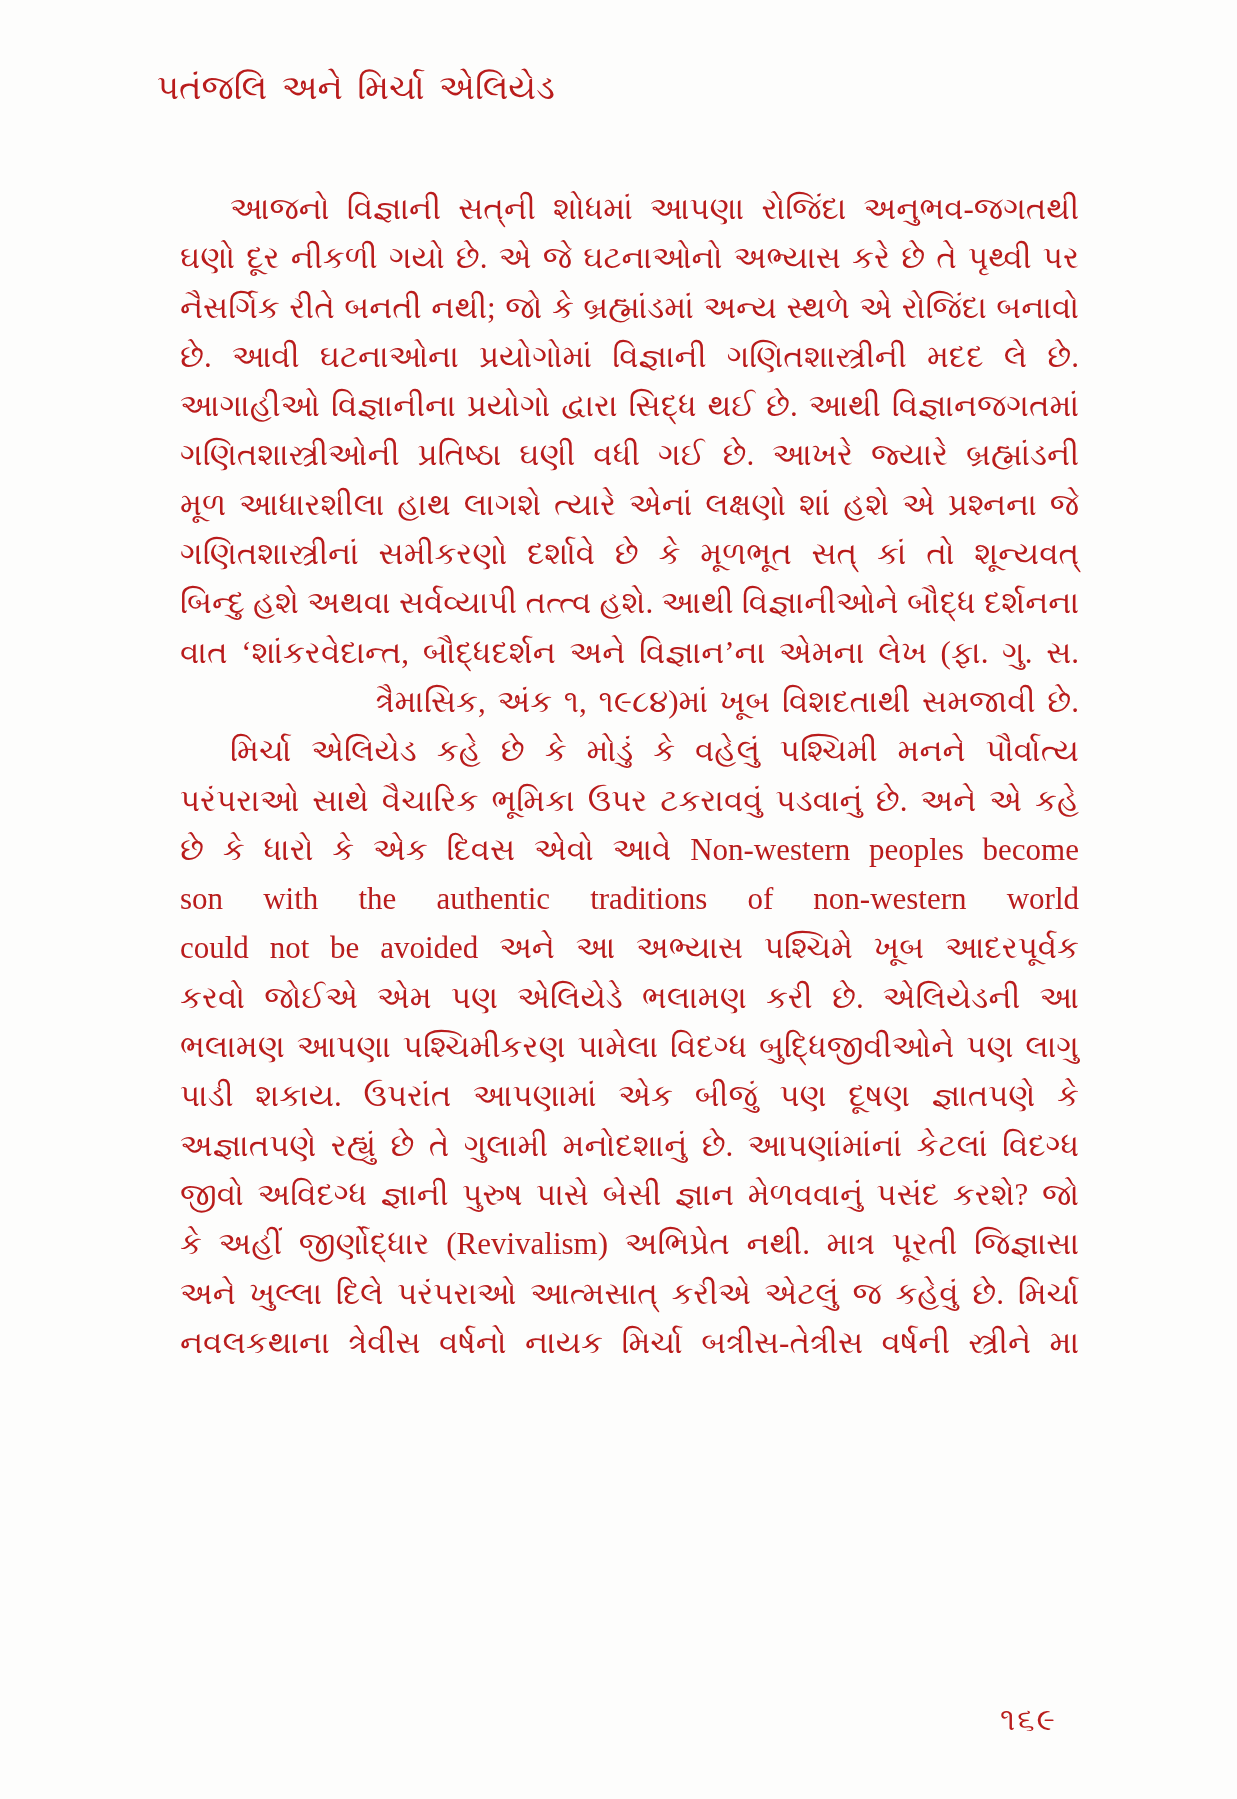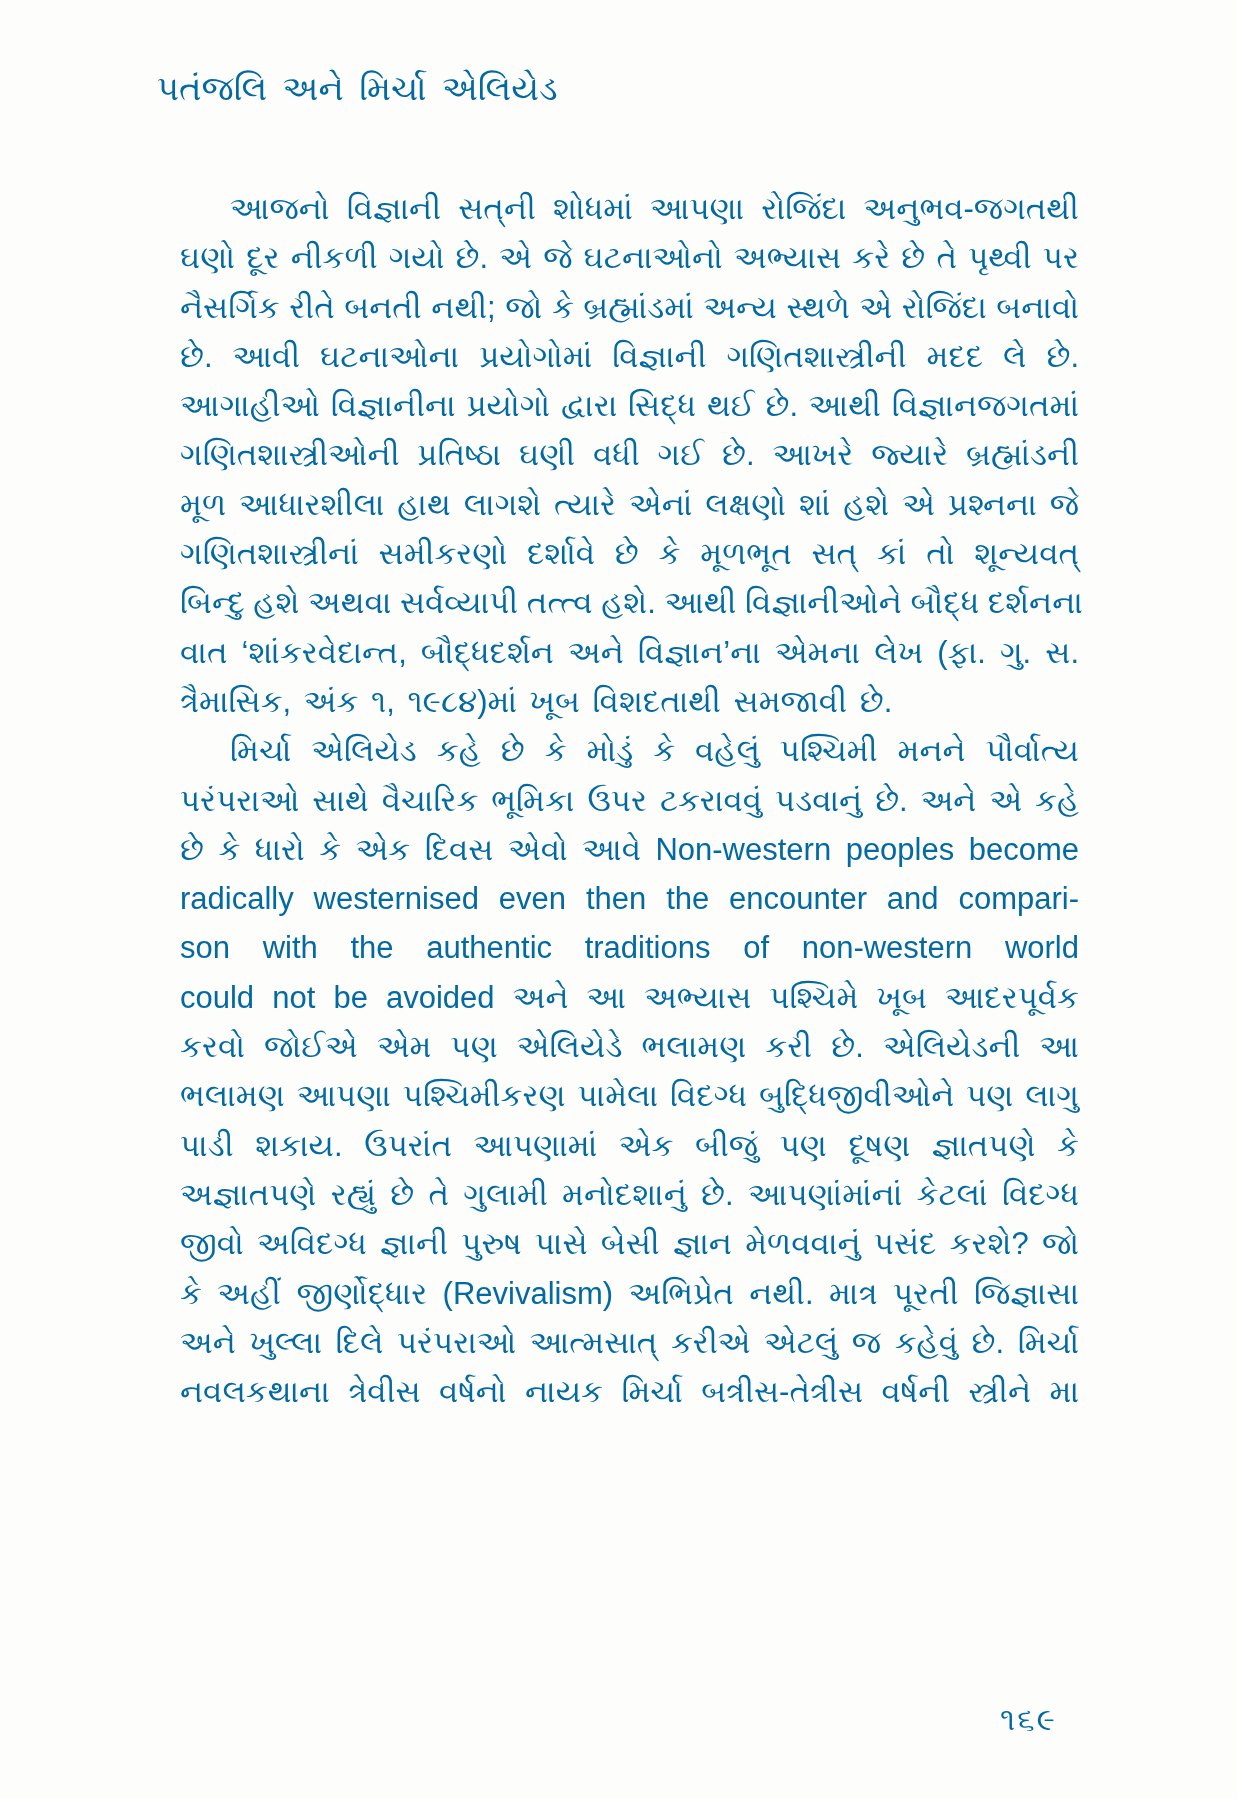--- a/index.html
+++ b/index.html
@@ -5,22 +5,22 @@
   html, body {
     margin: 0;
     padding: 0;
     background: #ffffff;
   }
   .page {
     position: relative;
     width: 1237px;
     height: 1799px;
     background: #fdfdfc;
-    color: #0369a1;
-    font-family: Liberation Sans, sans-serif;
+    color: #b91c1c;
+    font-family: Liberation Serif, serif;
     overflow: hidden;
   }
   .page-title {
     position: absolute;
     left: 157px;
     top: 66px;
     font-size: 34px;
     line-height: 44px;
     word-spacing: 6px;
     white-space: nowrap;
@@ -36,21 +36,21 @@
     height: 49.3px;
     font-size: 31px;
     line-height: 49.3px;
     text-align: justify;
     text-align-last: justify;
     white-space: nowrap;
     overflow: visible;
   }
   .line.indent { text-indent: 50px; }
   .line.para-end {
-    text-align: left;
+    text-align: right;
     text-align-last: auto;
     word-spacing: 4px;
   }
   .page-number {
     position: absolute;
     left: 1000px;
     top: 1702px;
     font-size: 31px;
     letter-spacing: 2px;
   }
@@ -75,21 +75,20 @@
       <div class="line">ગણિતશાસ્ત્રીનાં સમીકરણો દર્શાવે છે કે મૂળભૂત સત્‌ કાં તો શૂન્યવત્‌</div>
       <div class="line">બિન્દુ હશે અથવા સર્વવ્યાપી તત્ત્વ હશે. આથી વિજ્ઞાનીઓને બૌદ્ધ દર્શનના</div>
       <div class="line">વાત ‘શાંકરવેદાન્ત, બૌદ્ધદર્શન અને વિજ્ઞાન’ના એમના લેખ (ફા. ગુ. સ.</div>
       <div class="line para-end">ત્રૈમાસિક, અંક ૧, ૧૯૮૪)માં ખૂબ વિશદતાથી સમજાવી છે.</div>
     </div>
 
     <div class="para">
       <div class="line indent">મિર્ચા એલિયેડ કહે છે કે મોડું કે વહેલું પશ્ચિમી મનને પૌર્વાત્ય</div>
       <div class="line">પરંપરાઓ સાથે વૈચારિક ભૂમિકા ઉપર ટકરાવવું પડવાનું છે. અને એ કહે</div>
       <div class="line">છે કે ધારો કે એક દિવસ એવો આવે Non-western peoples become</div>
-      <div class="line">radically westernised even then the encounter and compari-</div>
       <div class="line">son with the authentic traditions of non-western world</div>
       <div class="line">could not be avoided અને આ અભ્યાસ પશ્ચિમે ખૂબ આદરપૂર્વક</div>
       <div class="line">કરવો જોઈએ એમ પણ એલિયેડે ભલામણ કરી છે. એલિયેડની આ</div>
       <div class="line">ભલામણ આપણા પશ્ચિમીકરણ પામેલા વિદગ્ધ બુદ્ધિજીવીઓને પણ લાગુ</div>
       <div class="line">પાડી શકાય. ઉપરાંત આપણામાં એક બીજું પણ દૂષણ જ્ઞાતપણે કે</div>
       <div class="line">અજ્ઞાતપણે રહ્યું છે તે ગુલામી મનોદશાનું છે. આપણાંમાંનાં કેટલાં વિદગ્ધ</div>
       <div class="line">જીવો અવિદગ્ધ જ્ઞાની પુરુષ પાસે બેસી જ્ઞાન મેળવવાનું પસંદ કરશે? જો</div>
       <div class="line">કે અહીં જીર્ણોદ્ધાર (Revivalism) અભિપ્રેત નથી. માત્ર પૂરતી જિજ્ઞાસા</div>
       <div class="line">અને ખુલ્લા દિલે પરંપરાઓ આત્મસાત્‌ કરીએ એટલું જ કહેવું છે. મિર્ચા</div>
       <div class="line">નવલકથાના ત્રેવીસ વર્ષનો નાયક મિર્ચા બત્રીસ-તેત્રીસ વર્ષની સ્ત્રીને મા</div>

